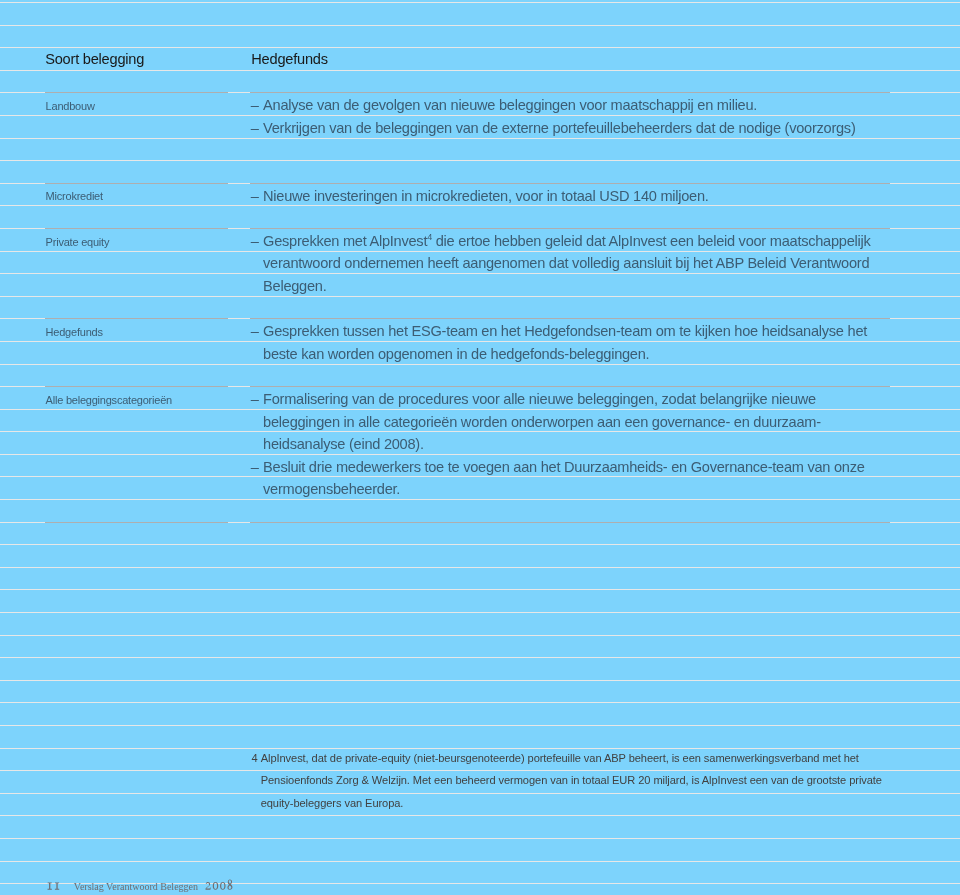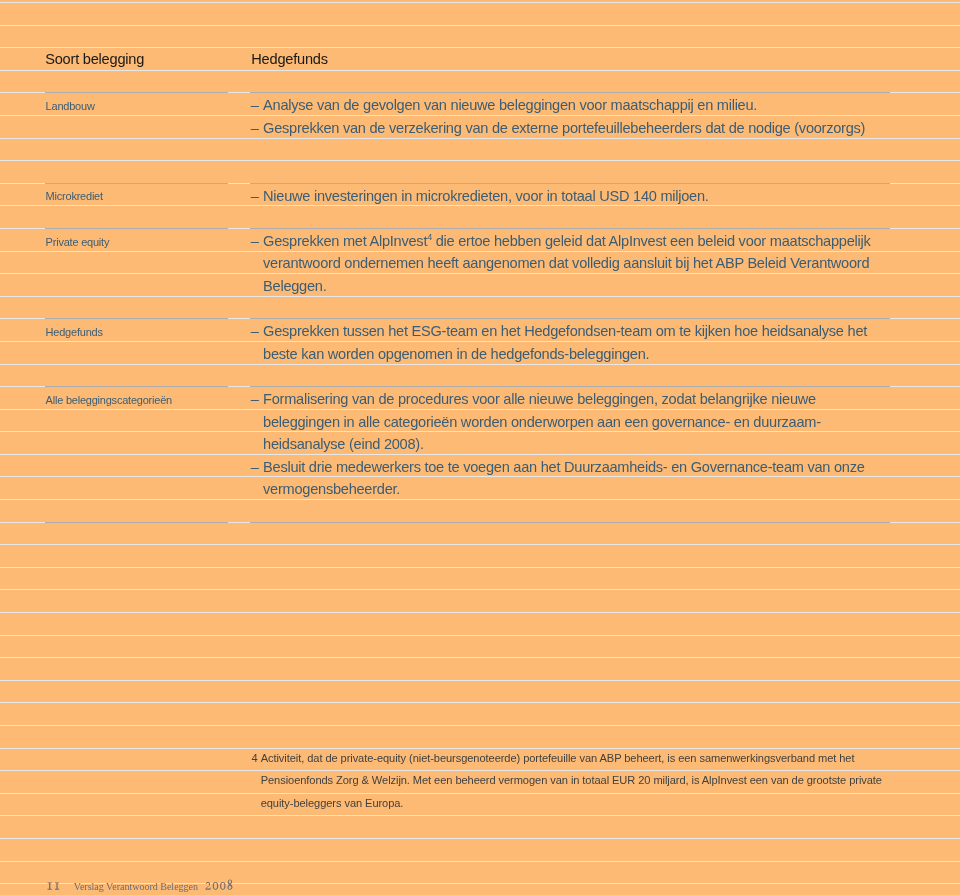--- a/index.html
+++ b/index.html
@@ -1,19 +1,19 @@
 <!DOCTYPE html>
 <html><head>
 <meta charset="utf-8">
 <title>Verslag Verantwoord Beleggen 2008</title>
 <style>
   html,body{margin:0;padding:0;background:#fff;}
   body{width:960px;height:895px;font-family:"Liberation Sans",sans-serif;overflow:hidden;
        -webkit-font-smoothing:antialiased;}
-  #page{position:relative;width:960px;height:895px;overflow:hidden;background:#fdba74;
+  #page{position:relative;width:960px;height:895px;overflow:hidden;background:#7dd3fc;
         transform:translateZ(0);}
 
   
   #rules{position:absolute;left:0;top:0;width:960px;height:895px;}
   .rule{position:absolute;left:0;width:960px;height:1px;background:#e7e7e7;}
 
   
   .trule{position:absolute;height:1px;background:#aeaeae;}
 
   
@@ -109,21 +109,21 @@
       <div class="trule" style="left:249.6px;top:521.67px;width:640.8px"></div>
     </div>
 
   <div class="th" style="left:45.2px;top:52.3px;">Soort belegging</div>
   <div class="th" style="left:251.3px;top:52.3px;">Hedgefunds</div>
 
   <div id="body-rows">
       <div class="cat" style="left:45.6px;top:98.96px">Landbouw</div>
       <div class="act" style="left:250.7px;top:94.36px;width:660px">
         <div class="li"><span class="dash">–</span><span>Analyse van de gevolgen van nieuwe beleggingen voor maatschappij en milieu.</span></div>
-        <div class="li"><span class="dash">–</span><span>Gesprekken van de verzekering van de externe portefeuillebeheerders dat de nodige (voorzorgs)</span></div>
+        <div class="li"><span class="dash">–</span><span>Verkrijgen van de beleggingen van de externe portefeuillebeheerders dat de nodige (voorzorgs)</span></div>
       </div>
       <div class="cat" style="left:45.6px;top:189.32px">Microkrediet</div>
       <div class="act" style="left:250.7px;top:184.72px;width:660px">
         <div class="li"><span class="dash">–</span><span>Nieuwe investeringen in microkredieten, voor in totaal USD 140 miljoen.</span></div>
       </div>
       <div class="cat" style="left:45.6px;top:234.50px">Private equity</div>
       <div class="act" style="left:250.7px;top:229.90px;width:660px">
         <div class="li"><span class="dash">–</span><span>Gesprekken met AlpInvest</span><sup class="fnref">4</sup><span> die ertoe hebben geleid dat AlpInvest een beleid voor maatschappelijk</span></div>
         <div class="cont"><span>verantwoord ondernemen heeft aangenomen dat volledig aansluit bij het ABP Beleid Verantwoord</span></div>
         <div class="cont"><span>Beleggen.</span></div>
@@ -138,21 +138,21 @@
         <div class="li"><span class="dash">–</span><span>Formalisering van de procedures voor alle nieuwe beleggingen, zodat belangrijke nieuwe</span></div>
         <div class="cont"><span>beleggingen in alle categorieën worden onderworpen aan een governance- en duurzaam-</span></div>
         <div class="cont"><span>heidsanalyse (eind 2008).</span></div>
         <div class="li"><span class="dash">–</span><span>Besluit drie medewerkers toe te voegen aan het Duurzaamheids- en Governance-team van onze</span></div>
         <div class="cont"><span>vermogensbeheerder.</span></div>
       </div>
     </div>
 
   <div id="notes">
       <div class="note" style="left:251.6px;top:746.77px;width:660px">
-        <div class="li"><span class="num">4</span><span>Activiteit, dat de private-equity (niet-beursgenoteerde) portefeuille van ABP beheert, is een samenwerkingsverband met het</span></div>
+        <div class="li"><span class="num">4</span><span>AlpInvest, dat de private-equity (niet-beursgenoteerde) portefeuille van ABP beheert, is een samenwerkingsverband met het</span></div>
         <div class="cont"><span>Pensioenfonds Zorg &amp; Welzijn. Met een beheerd vermogen van in totaal EUR 20 miljard, is AlpInvest een van de grootste private</span></div>
         <div class="cont"><span>equity-beleggers van Europa.</span></div>
       </div>
     </div>
 
   <div class="footer" style="left:47px;top:877.2px;">
     <span class="pg" id="pgnum" aria-label="11">
         <svg width="14.70" height="12.5" viewBox="0 -1.5 14.70 12.5" fill="#6d6d72">
           <path transform="translate(0,0)" d="M0.65 2.9 H4.75 V3.85 H3.35 V9.2 H4.85 V10.15 H0.55 V9.2 H2.05 V3.85 H0.65 Z"></path>
           <path transform="translate(7.35,0)" d="M0.65 2.9 H4.75 V3.85 H3.35 V9.2 H4.85 V10.15 H0.55 V9.2 H2.05 V3.85 H0.65 Z"></path>

